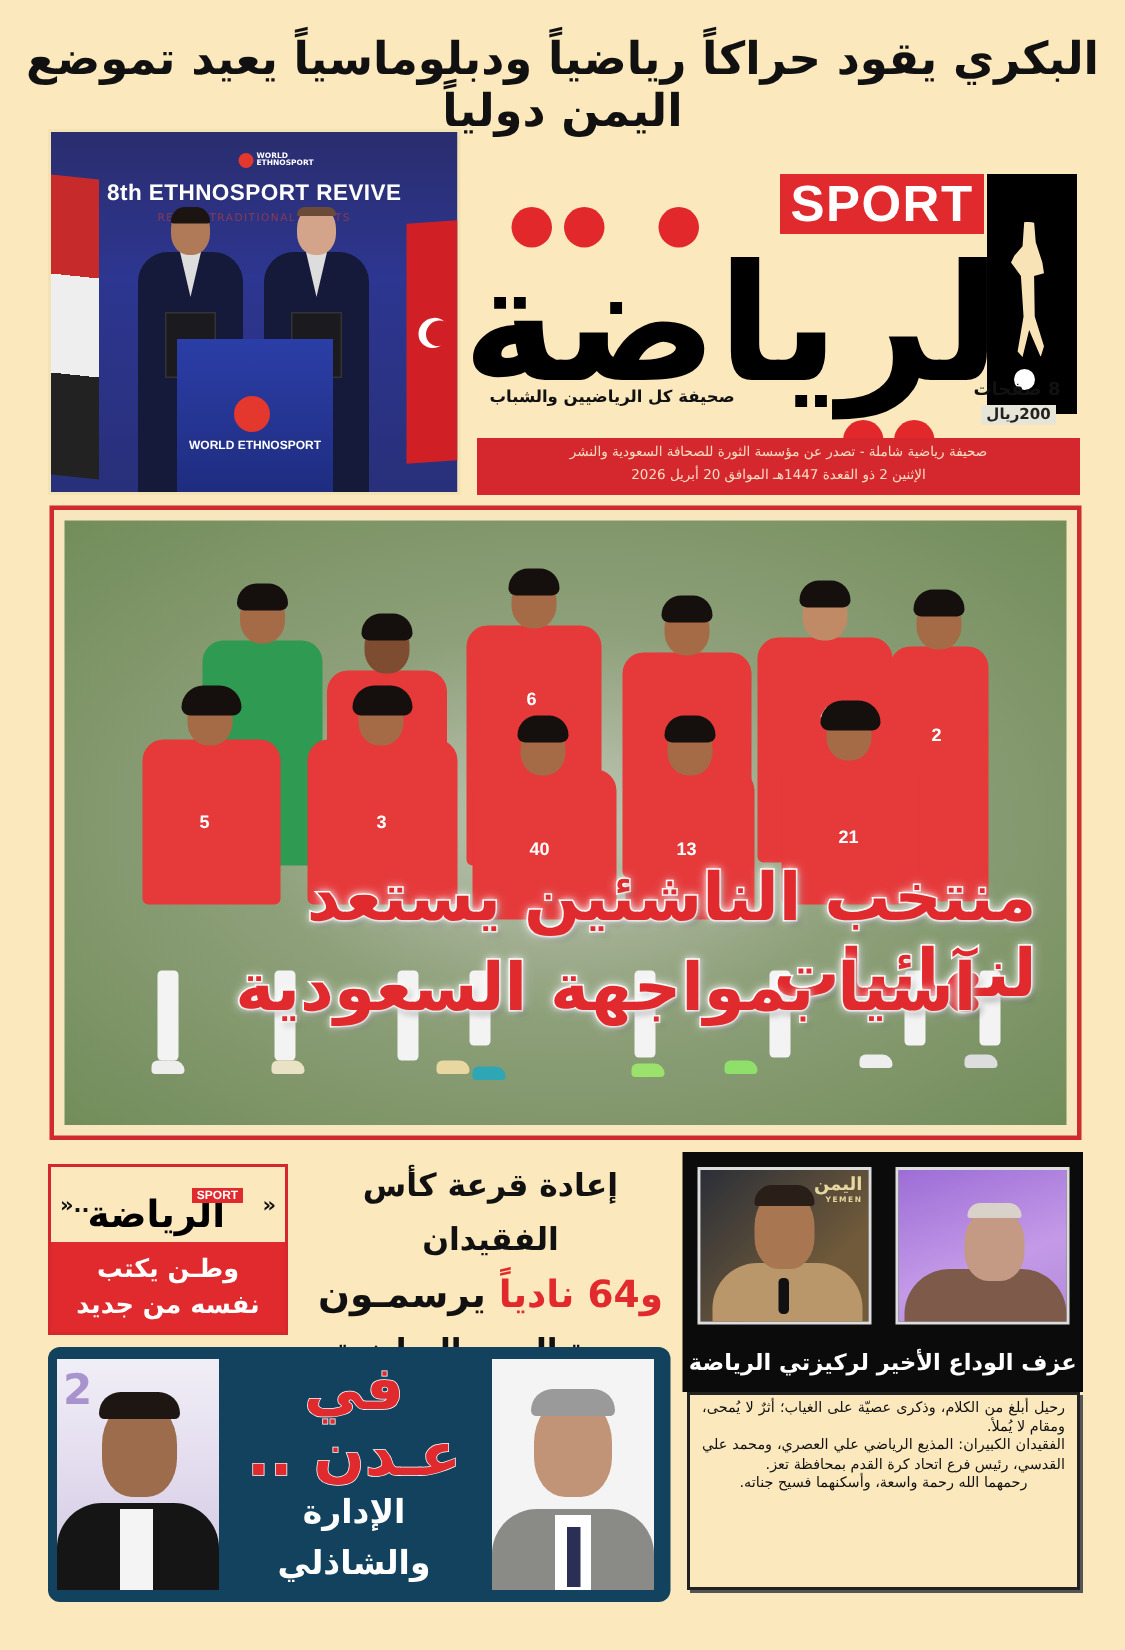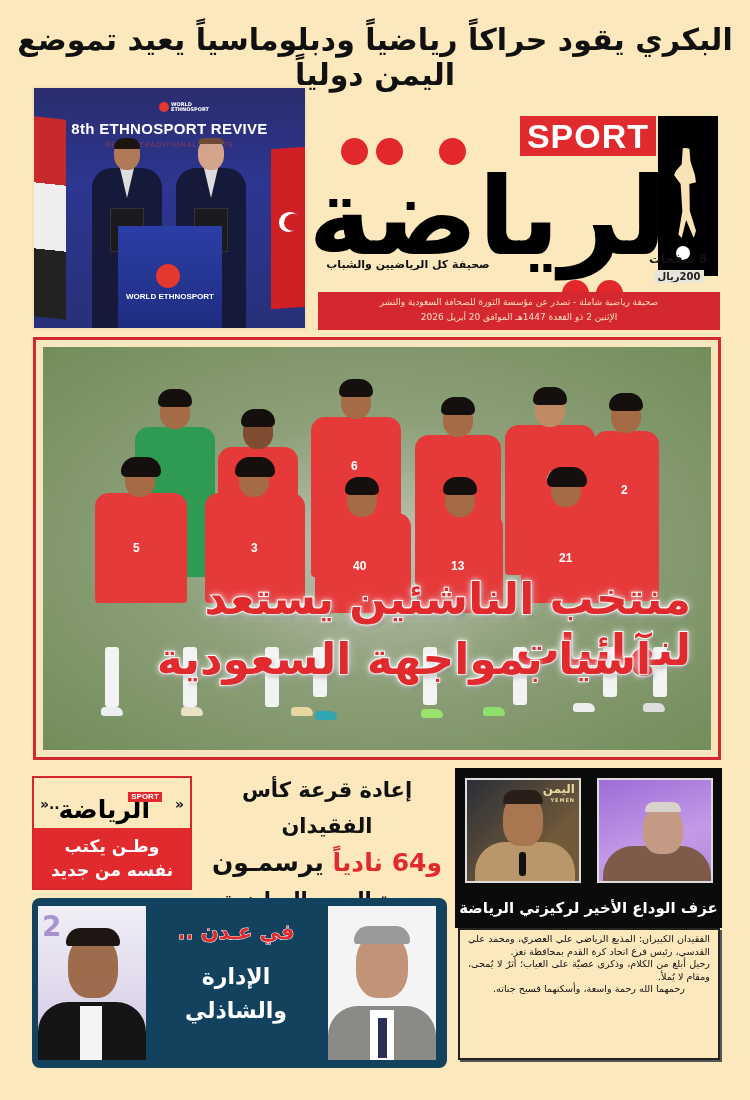--- a/index.html
+++ b/index.html
@@ -167,21 +167,21 @@
   .obit-box p.center { text-align: center; }
 
   
   .aden-box {
     left: 32px; top: 898px; width: 415px; height: 170px; background:#12425e; border-radius: 8px; overflow:hidden;
   }
   .aden-photo { position:absolute; top: 8px; width: 108px; height: 154px; overflow:hidden; }
   .aden-photo.left { left: 6px; background: linear-gradient(180deg,#f0eef6 0%,#e2dbee 50%,#cfc8df 100%); }
   .aden-photo.right { left: 296px; background: #f4f4f4; }
   .aden-title { position:absolute; left: 118px; top: 6px; width: 172px; text-align:center; font-weight:900; }
-  .aden-title .l1 { color:#e02a2e; font-size: 21px; line-height: 56px; -webkit-text-stroke: 1px #fff; paint-order: stroke fill; }
+  .aden-title .l1 { color:#e02a2e; font-size: 40px; line-height: 44px; -webkit-text-stroke: 1px #fff; paint-order: stroke fill; }
   .aden-title .l2, .aden-title .l3, .aden-title .l4 { color:#fff; font-size: 22px; line-height: 34px; }
 
   .face { position:absolute; border-radius: 45% 45% 40% 40%; }
   .suit { position:absolute; border-radius: 30px 30px 0 0; }
 </style>
 </head>
 <body>
 
 <div class="abs top-headline">البكري يقود حراكاً رياضياً ودبلوماسياً يعيد تموضع اليمن دولياً</div>
 
@@ -366,22 +366,22 @@
   </div>
   <div class="farewell-photo right">
     <div class="suit" style="left:4px;top:66px;width:108px;height:44px;background:#7d5a4a;"></div>
     <div class="face" style="left:44px;top:26px;width:40px;height:48px;background:#c49a84;"></div>
     <div style="position:absolute;left:46px;top:22px;width:36px;height:10px;background:#d9d2cb;border-radius:20px 20px 4px 4px;"></div>
   </div>
   <div class="farewell-title">عزف الوداع الأخير لركيزتي الرياضة اليمنية</div>
 </div>
 
 <div class="abs obit-box">
+  <p>رحيل أبلغ من الكلام، وذكرى عصيّة على الغياب؛ أثرٌ لا يُمحى، ومقام لا يُملأ.</p>
   <p>الفقيدان الكبيران: المذيع الرياضي علي العصري، ومحمد علي القدسي، رئيس فرع اتحاد كرة القدم بمحافظة تعز.</p>
-  <p>رحيل أبلغ من الكلام، وذكرى عصيّة على الغياب؛ أثرٌ لا يُمحى، ومقام لا يُملأ.</p>
   <p class="center">رحمهما الله رحمة واسعة، وأسكنهما فسيح جناته.</p>
 </div>
 
 <div class="abs aden-box">
   <div class="aden-photo left">
     <div style="position:absolute;left:4px;top:4px;font-size:28px;font-weight:900;color:#7b5bb5;opacity:0.6;direction:ltr;">2</div>
     <div class="suit" style="left:0;top:96px;width:108px;height:60px;background:#151515;"></div>
     <div style="position:absolute;left:42px;top:100px;width:22px;height:54px;background:#f4f4f4;"></div>
     <div class="face" style="left:30px;top:28px;width:50px;height:64px;background:#9c6c4c;"></div>
     <div style="position:absolute;left:28px;top:22px;width:54px;height:18px;background:#1e1612;border-radius:24px 24px 6px 6px;"></div>

